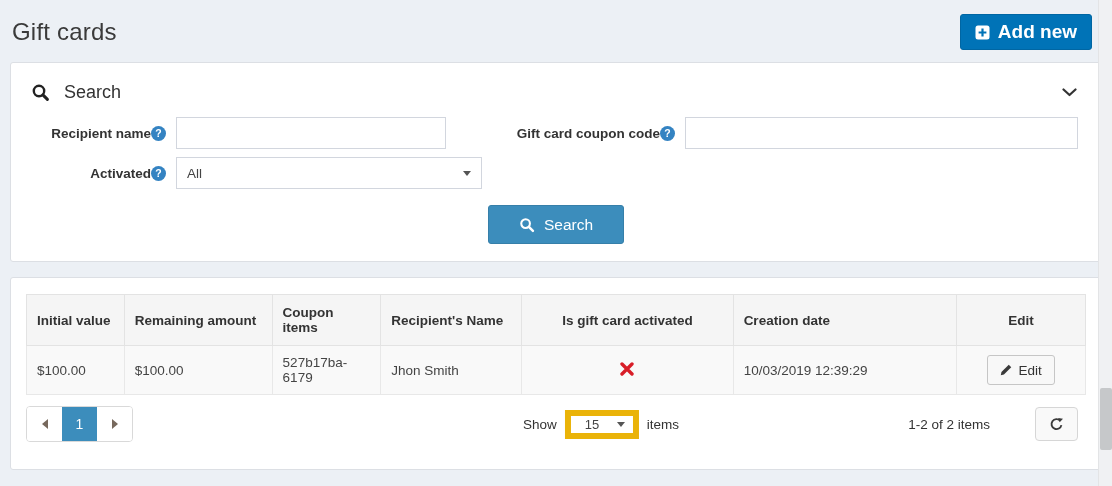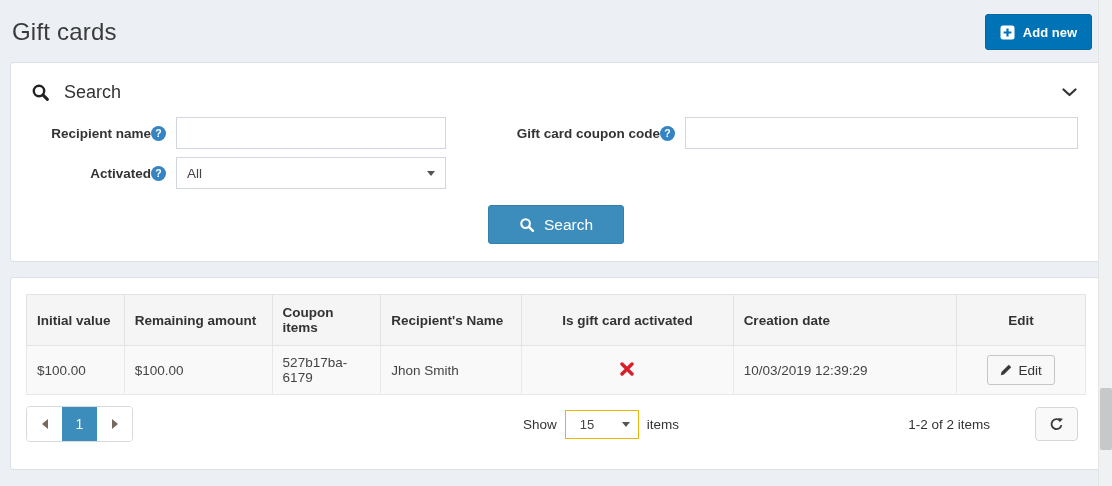--- a/index.html
+++ b/index.html
@@ -11,39 +11,39 @@
     position: relative;
     overflow: hidden;
     font-size: 13.5px;
   }
   
   .topbar { display: flex; align-items: center; justify-content: space-between; padding: 14px 20px 12px 12px; height: 62px; }
   .page-title { font-size: 24px; font-weight: 400; color: #3a3a3a; letter-spacing: 0.2px; }
   .btn-add-new {
     display: inline-flex; align-items: center; gap: 8px;
     background: #0073b7; color: #fff; border: 1px solid #0066a3; border-radius: 3px;
-    height: 36px; padding: 0 14px; font-size: 13px; font-weight: 700; cursor: pointer;
+    height: 36px; padding: 0 14px; font-size: 19px; font-weight: 700; cursor: pointer;
   }
   
   .panel { background: #fff; border: 1px solid #dcdfe4; border-radius: 3px; margin: 0 10px; }
   .panel-search { padding: 14px 20px 16px 20px; height: 200px; }
   .search-head { display: flex; align-items: center; height: 30px; margin-bottom: 10px; }
   .search-head-title { font-size: 18px; color: #333; margin-left: 14px; }
   .search-head .chev { margin-left: auto; cursor: pointer; display: flex; align-items: center; padding: 4px; }
   
   .form-row { display: flex; align-items: center; margin-bottom: 8px; }
   .lbl-wrap { width: 135px; display: flex; align-items: center; justify-content: flex-end; margin-right: 10px; }
   .lbl-wrap.wide { width: 185px; margin-left: 44px; }
   .lbl { font-weight: 700; color: #333; white-space: nowrap; }
   .help { width: 15px; height: 15px; border-radius: 50%; background: #3483c2; color: #fff; font-size: 10.5px;
           font-weight: 700; display: inline-flex; align-items: center; justify-content: center; flex: 0 0 15px; cursor: pointer; }
   .txt-input { width: 270px; height: 32px; border: 1px solid #d2d6de; border-radius: 0; padding: 0 10px;
                font-size: 13.5px; font-family: inherit; color: #333; background: #fff; }
   .txt-input.wide { width: 393px; }
-  .select-box { width: 270px; height: 32px; border: 1px solid #d2d6de; background: #fff; display: flex;
+  .select-box { width: 306px; height: 32px; border: 1px solid #d2d6de; background: #fff; display: flex;
                 align-items: center; padding: 0 10px; color: #444; cursor: pointer; }
   .select-box .caret { margin-left: auto; }
   .caret { width: 0; height: 0; border-left: 4px solid transparent; border-right: 4px solid transparent; border-top: 5px solid #555; }
   .btn-search {
     display: flex; align-items: center; gap: 9px; margin: 16px auto 0 auto;
     background: #3c8dbc; color: #fff; border: 1px solid #367fa9; border-radius: 3px;
     height: 39px; padding: 0 30px; font-size: 15.5px; cursor: pointer;
   }
   
   .panel-grid { margin-top: 15px; padding: 16px 15px 18px 15px; height: 193px; }
@@ -57,21 +57,21 @@
   .btn-edit { display: inline-flex; align-items: center; gap: 6px; background: #f8f8f8; border: 1px solid #c6c6c6;
               border-radius: 3px; height: 30px; padding: 0 12px; font-size: 13.5px; color: #333; cursor: pointer; }
   
   .grid-footer { display: flex; align-items: center; margin-top: 11px; position: relative; height: 36px; }
   .pager { display: inline-flex; border: 1px solid #d9d9d9; border-radius: 4px; overflow: hidden; background: #fff; height: 36px; }
   .pager-btn { width: 35px; display: flex; align-items: center; justify-content: center; cursor: pointer; background: #fff; border: none; }
   .tri-left { width: 0; height: 0; border-top: 5px solid transparent; border-bottom: 5px solid transparent; border-right: 6px solid #77695d; }
   .tri-right { width: 0; height: 0; border-top: 5px solid transparent; border-bottom: 5px solid transparent; border-left: 6px solid #77695d; }
   .pager-current { width: 35px; display: flex; align-items: center; justify-content: center; background: #3c8dbc; color: #fff; font-size: 14px; cursor: default; }
   .show-wrap { position: absolute; left: calc(50% + 45px); transform: translateX(-50%); display: flex; align-items: center; gap: 8px; }
-  .pagesize-box { width: 74px; height: 29px; border: 1px solid #eab308; background: #fff; display: flex; align-items: center;
+  .pagesize-box { width: 74px; height: 29px; border: 6px solid #eab308; background: #fff; display: flex; align-items: center;
                   padding: 0 8px 0 14px; color: #444; font-size: 13px; cursor: pointer; }
   .pagesize-box .caret { margin-left: auto; }
   .footer-right { margin-left: auto; display: flex; align-items: center; }
   .range-text { color: #333; }
   .btn-refresh { margin-left: 45px; margin-right: 8px; width: 43px; height: 34px; background: #f9f9f9; border: 1px solid #d6d6d6;
                  border-radius: 4px; display: flex; align-items: center; justify-content: center; cursor: pointer; }
   
   .v-scrollbar { position: absolute; top: 0; right: 0; width: 14px; height: 486px; background: #f0f1f3; border-left: 1px solid #e3e4e6; }
   .v-thumb { position: absolute; top: 388px; left: 1px; width: 12px; height: 62px; background: #c6c8ca; border-radius: 2px; }
 </style>

